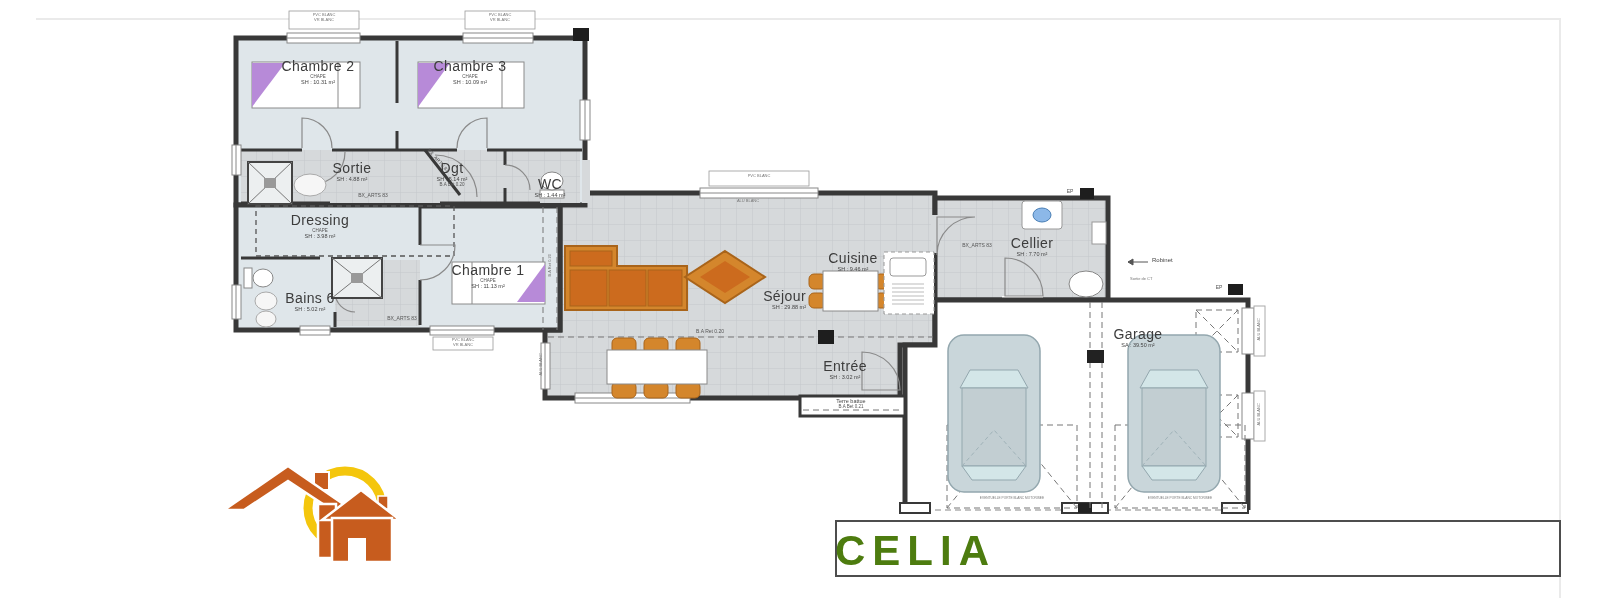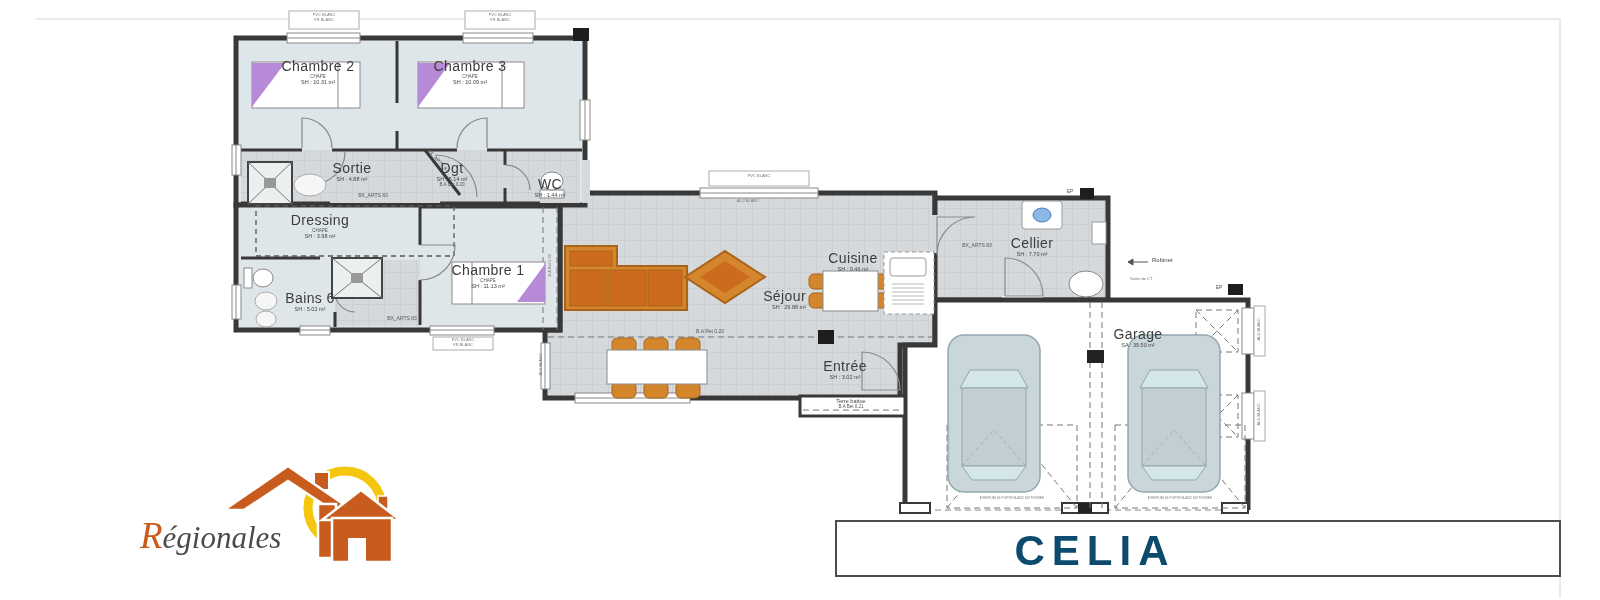--- a/index.html
+++ b/index.html
@@ -19,22 +19,22 @@
   
   .logo{position:absolute;left:98px;top:456px;width:320px;height:130px;}
   .logo .l1{position:absolute;left:2px;top:24px;width:250px;font-family:"Liberation Serif",serif;
             font-style:italic;font-size:31px;color:#4a4a4a;white-space:nowrap;}
   .logo .l2{position:absolute;left:42px;top:58px;width:250px;font-family:"Liberation Serif",serif;
             font-style:italic;font-size:31px;color:#4a4a4a;white-space:nowrap;}
   .logo .cap{color:#cc5a1a;font-size:37px;}
   
   .title-box{position:absolute;left:835px;top:520px;width:726px;height:57px;background:#fff;
              border:2px solid #4d4d4d;box-sizing:border-box;}
-  .title-text{position:absolute;left:835px;top:527px;width:520px;text-align:center;
-              font-size:42px;font-weight:bold;letter-spacing:7px;color:#0c4a6e;}
+  .title-text{position:absolute;left:835px;top:527px;width:520px;text-align:left;
+              font-size:42px;font-weight:bold;letter-spacing:7px;color:#4d7c0f;}
 </style>
 </head>
 <body>
 
 <div class="canvas">
 
 <svg width="1600" height="600">
   <defs>
     <pattern id="tile" width="16" height="16" patternUnits="userSpaceOnUse">
       <rect width="16" height="16" fill="#d6d9db"></rect>
@@ -374,19 +374,18 @@
       <path d="M126,54 L190,10 L254,54 L234,54 L190,25 L146,54 Z" fill="#c75c1e" stroke="#fff" stroke-width="2.5"></path>
       <rect x="220" y="48" width="18" height="54" fill="#c75c1e" stroke="#fff" stroke-width="2.5"></rect>
     </g>
     <g>
       <rect x="280" y="40" width="10" height="13" fill="#c75c1e" stroke="#fff" stroke-width="1.5"></rect>
       <polygon points="224,64 263,34 302,64" fill="#c75c1e" stroke="#fff" stroke-width="2.5"></polygon>
       <rect x="234" y="62" width="60" height="44" fill="#c75c1e" stroke="#fff" stroke-width="2.5"></rect>
       <rect x="250" y="82" width="18" height="24" fill="#fff"></rect>
     </g>
   </svg>
-  <div class="l2"><span class="cap">R</span><span>égionales</span></div>
 </div>
 
 <div class="title-box"></div>
 <div class="title-text">CELIA</div>
 
 </div>
 
 </body></html>

